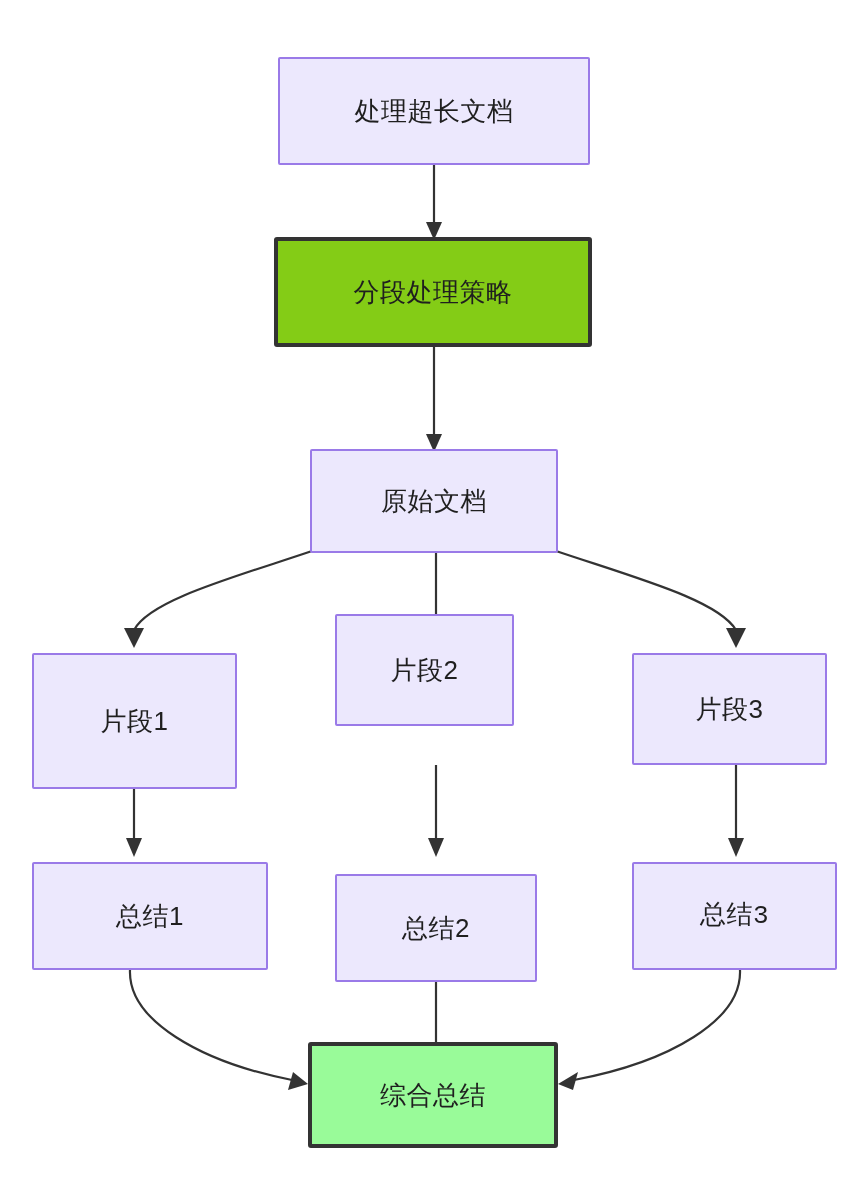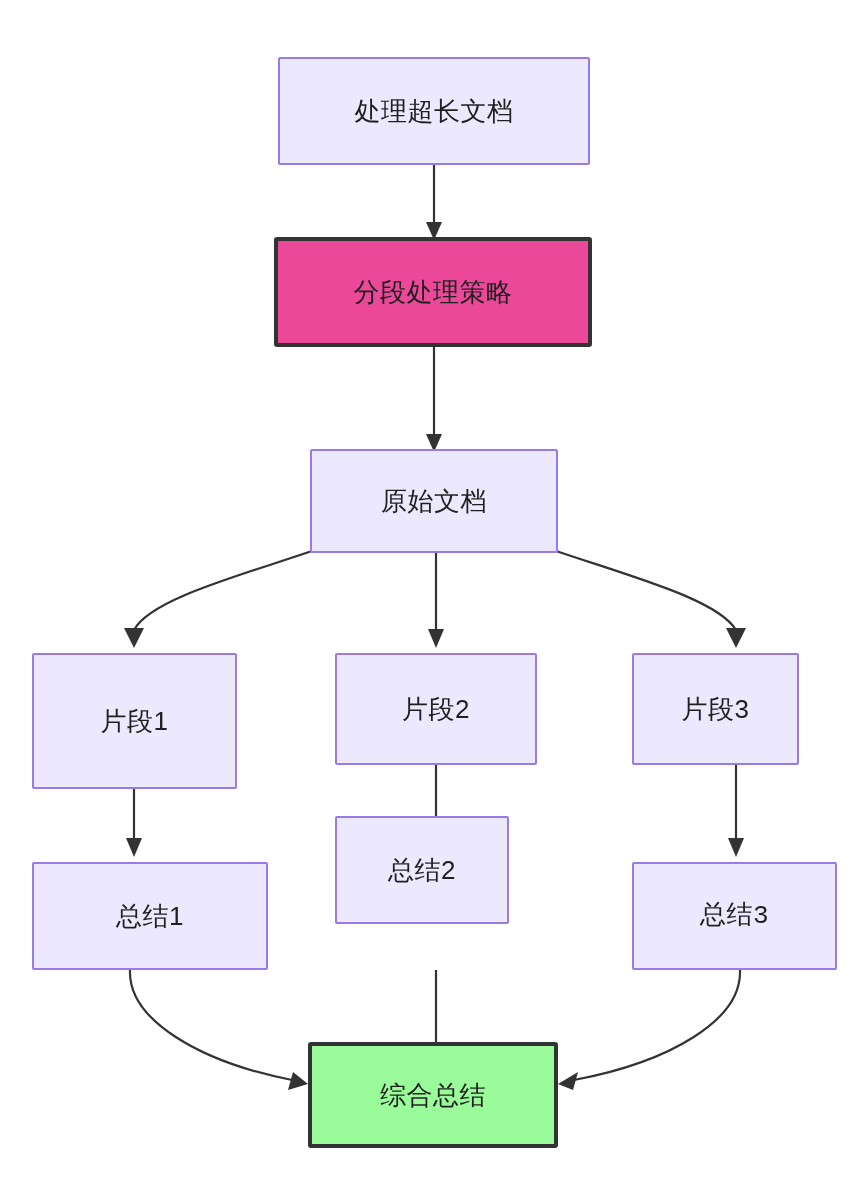--- a/index.html
+++ b/index.html
@@ -34,21 +34,21 @@
     position: absolute;
     box-sizing: border-box;
     display: flex;
     align-items: center;
     justify-content: center;
     background: #ece8fd;
     border: 2px solid #9a7ae8;
     border-radius: 2px;
   }
   .node-box.highlight {
-    background: #ec4899;
+    background: #84cc16;
     border: 4px solid #333333;
     border-radius: 3px;
     text-align: right;
   }
   .node-box.terminal {
     background: #99fb99;
     border: 4px solid #333333;
     border-radius: 3px;
   }
   .node-label {
@@ -108,33 +108,33 @@
 </div>
 
 <div class="node-box" style="left:310px; top:449px; width:248px; height:104px;justify-content:center;">
   <span class="node-label">原始文档</span>
 </div>
 
 <div class="node-box" style="left:32px; top:653px; width:205px; height:136px;">
   <span class="node-label">片段1</span>
 </div>
 
-<div class="node-box" style="left:335px; top:653px; width:202px; height:112px;">
+<div class="node-box" style="left:335px; top:614px; width:179px; height:112px;">
   <span class="node-label">片段2</span>
 </div>
 
-<div class="node-box" style="left:632px; top:653px; width:167px; height:112px;">
+<div class="node-box" style="left:632px; top:653px; width:195px; height:112px;">
   <span class="node-label">片段3</span>
 </div>
 
 <div class="node-box" style="left:32px; top:862px; width:236px; height:108px;">
   <span class="node-label">总结1</span>
 </div>
 
-<div class="node-box" style="left:335px; top:816px; width:174px; height:108px;">
+<div class="node-box" style="left:335px; top:874px; width:202px; height:108px;">
   <span class="node-label">总结2</span>
 </div>
 
 <div class="node-box" style="left:632px; top:862px; width:205px; height:108px;font-family:Liberation Mono, monospace;">
   <span class="node-label">总结3</span>
 </div>
 
 <div class="node-box terminal" style="left:308px; top:1042px; width:250px; height:106px;text-align:right;">
   <span class="node-label">综合总结</span>
 </div>

